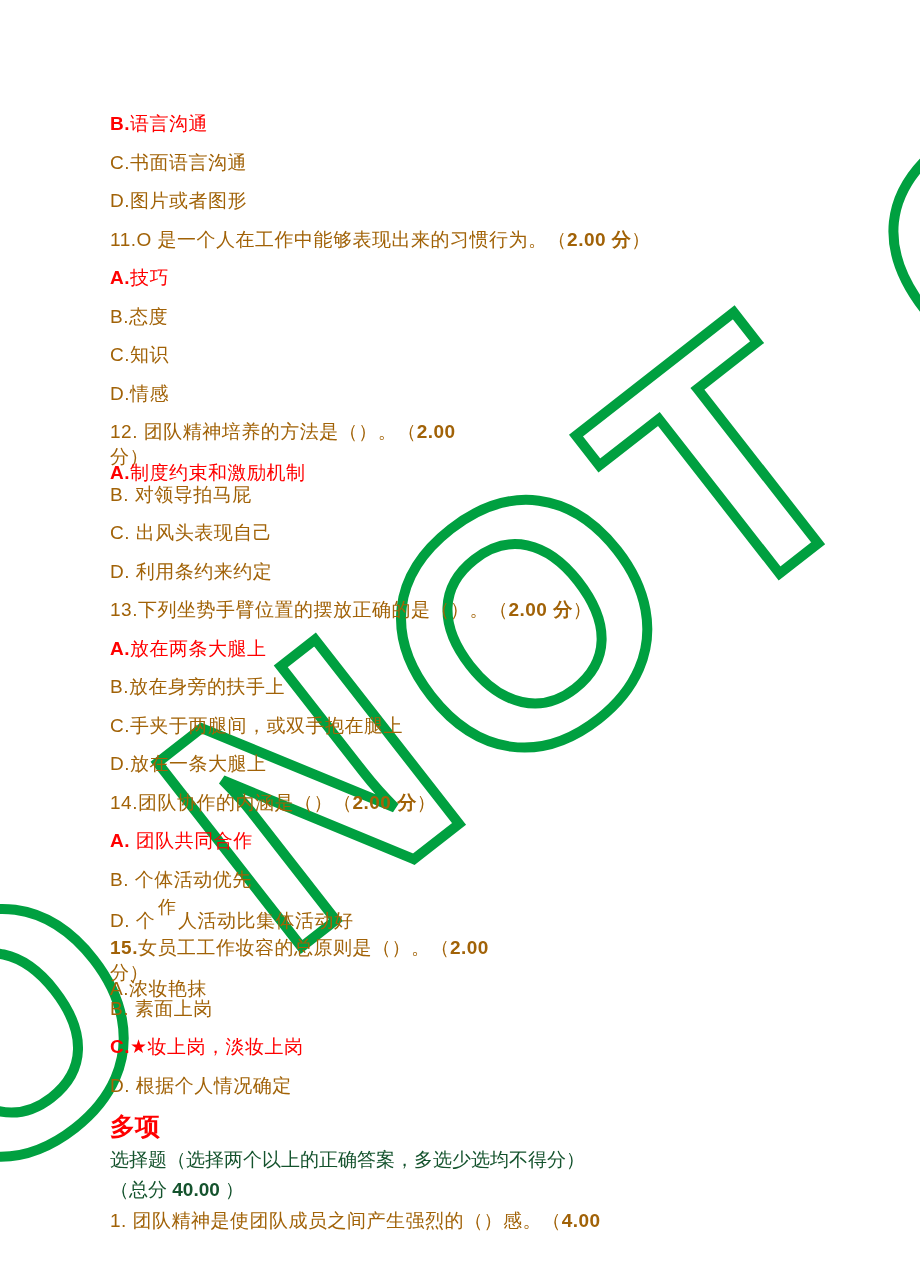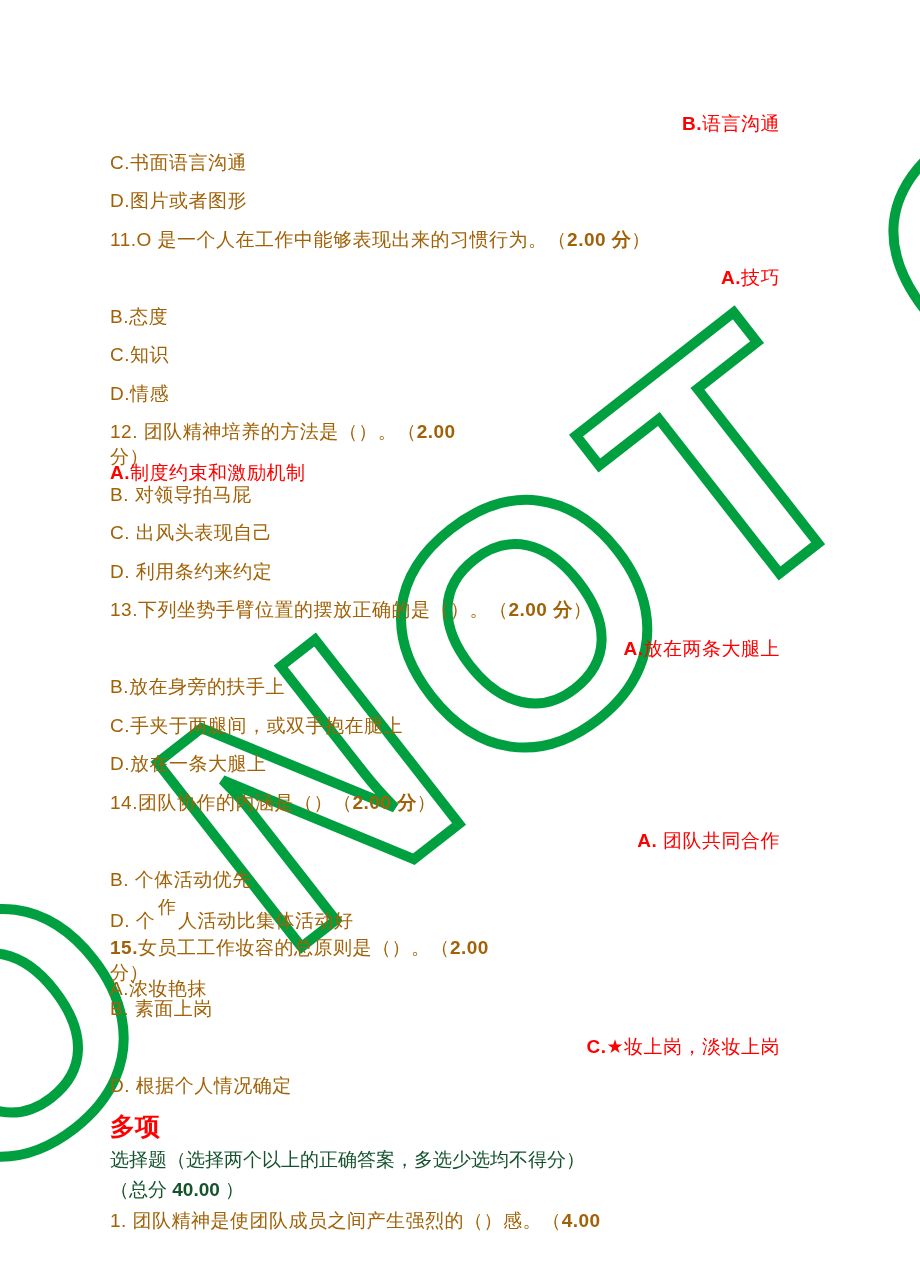--- a/index.html
+++ b/index.html
@@ -1,21 +1,21 @@
 <!DOCTYPE html>
 <html><head>
   <meta charset="utf-8">
   <style>
     * { margin: 0; padding: 0; box-sizing: border-box; }
     html, body { width: 920px; height: 1266px; background: #fff; font-family: "SimSun", "Arial", sans-serif; }
     .page { position: relative; width: 920px; height: 1266px; overflow: hidden; }
     .watermark { position: absolute; inset: 0; pointer-events: none; }
     .content { position: relative; padding: 110px 0 0 110px; width: 780px; }
     .line { font-size: 19px; color: #a16207; line-height: 1.5; margin-bottom: 10px; letter-spacing: 0.5px; }
-    .red { color: #ff0000; text-align: right; }
+    .red { color: #ff0000; }
     .bold-letter { font-weight: bold; }
     .points { font-weight: bold; }
     .section-head { color:#ff0000; font-weight: bold; font-size: 25px; margin-top: 6px; margin-bottom: 4px; }
     .section-sub { color:#14532d; font-size: 19px; margin-bottom: 4px; }
     svg.wm { position:absolute; left:0; top:0; width:920px; height:1266px; }
   </style>
 </head>
 <body>
 
 <div class="page">

